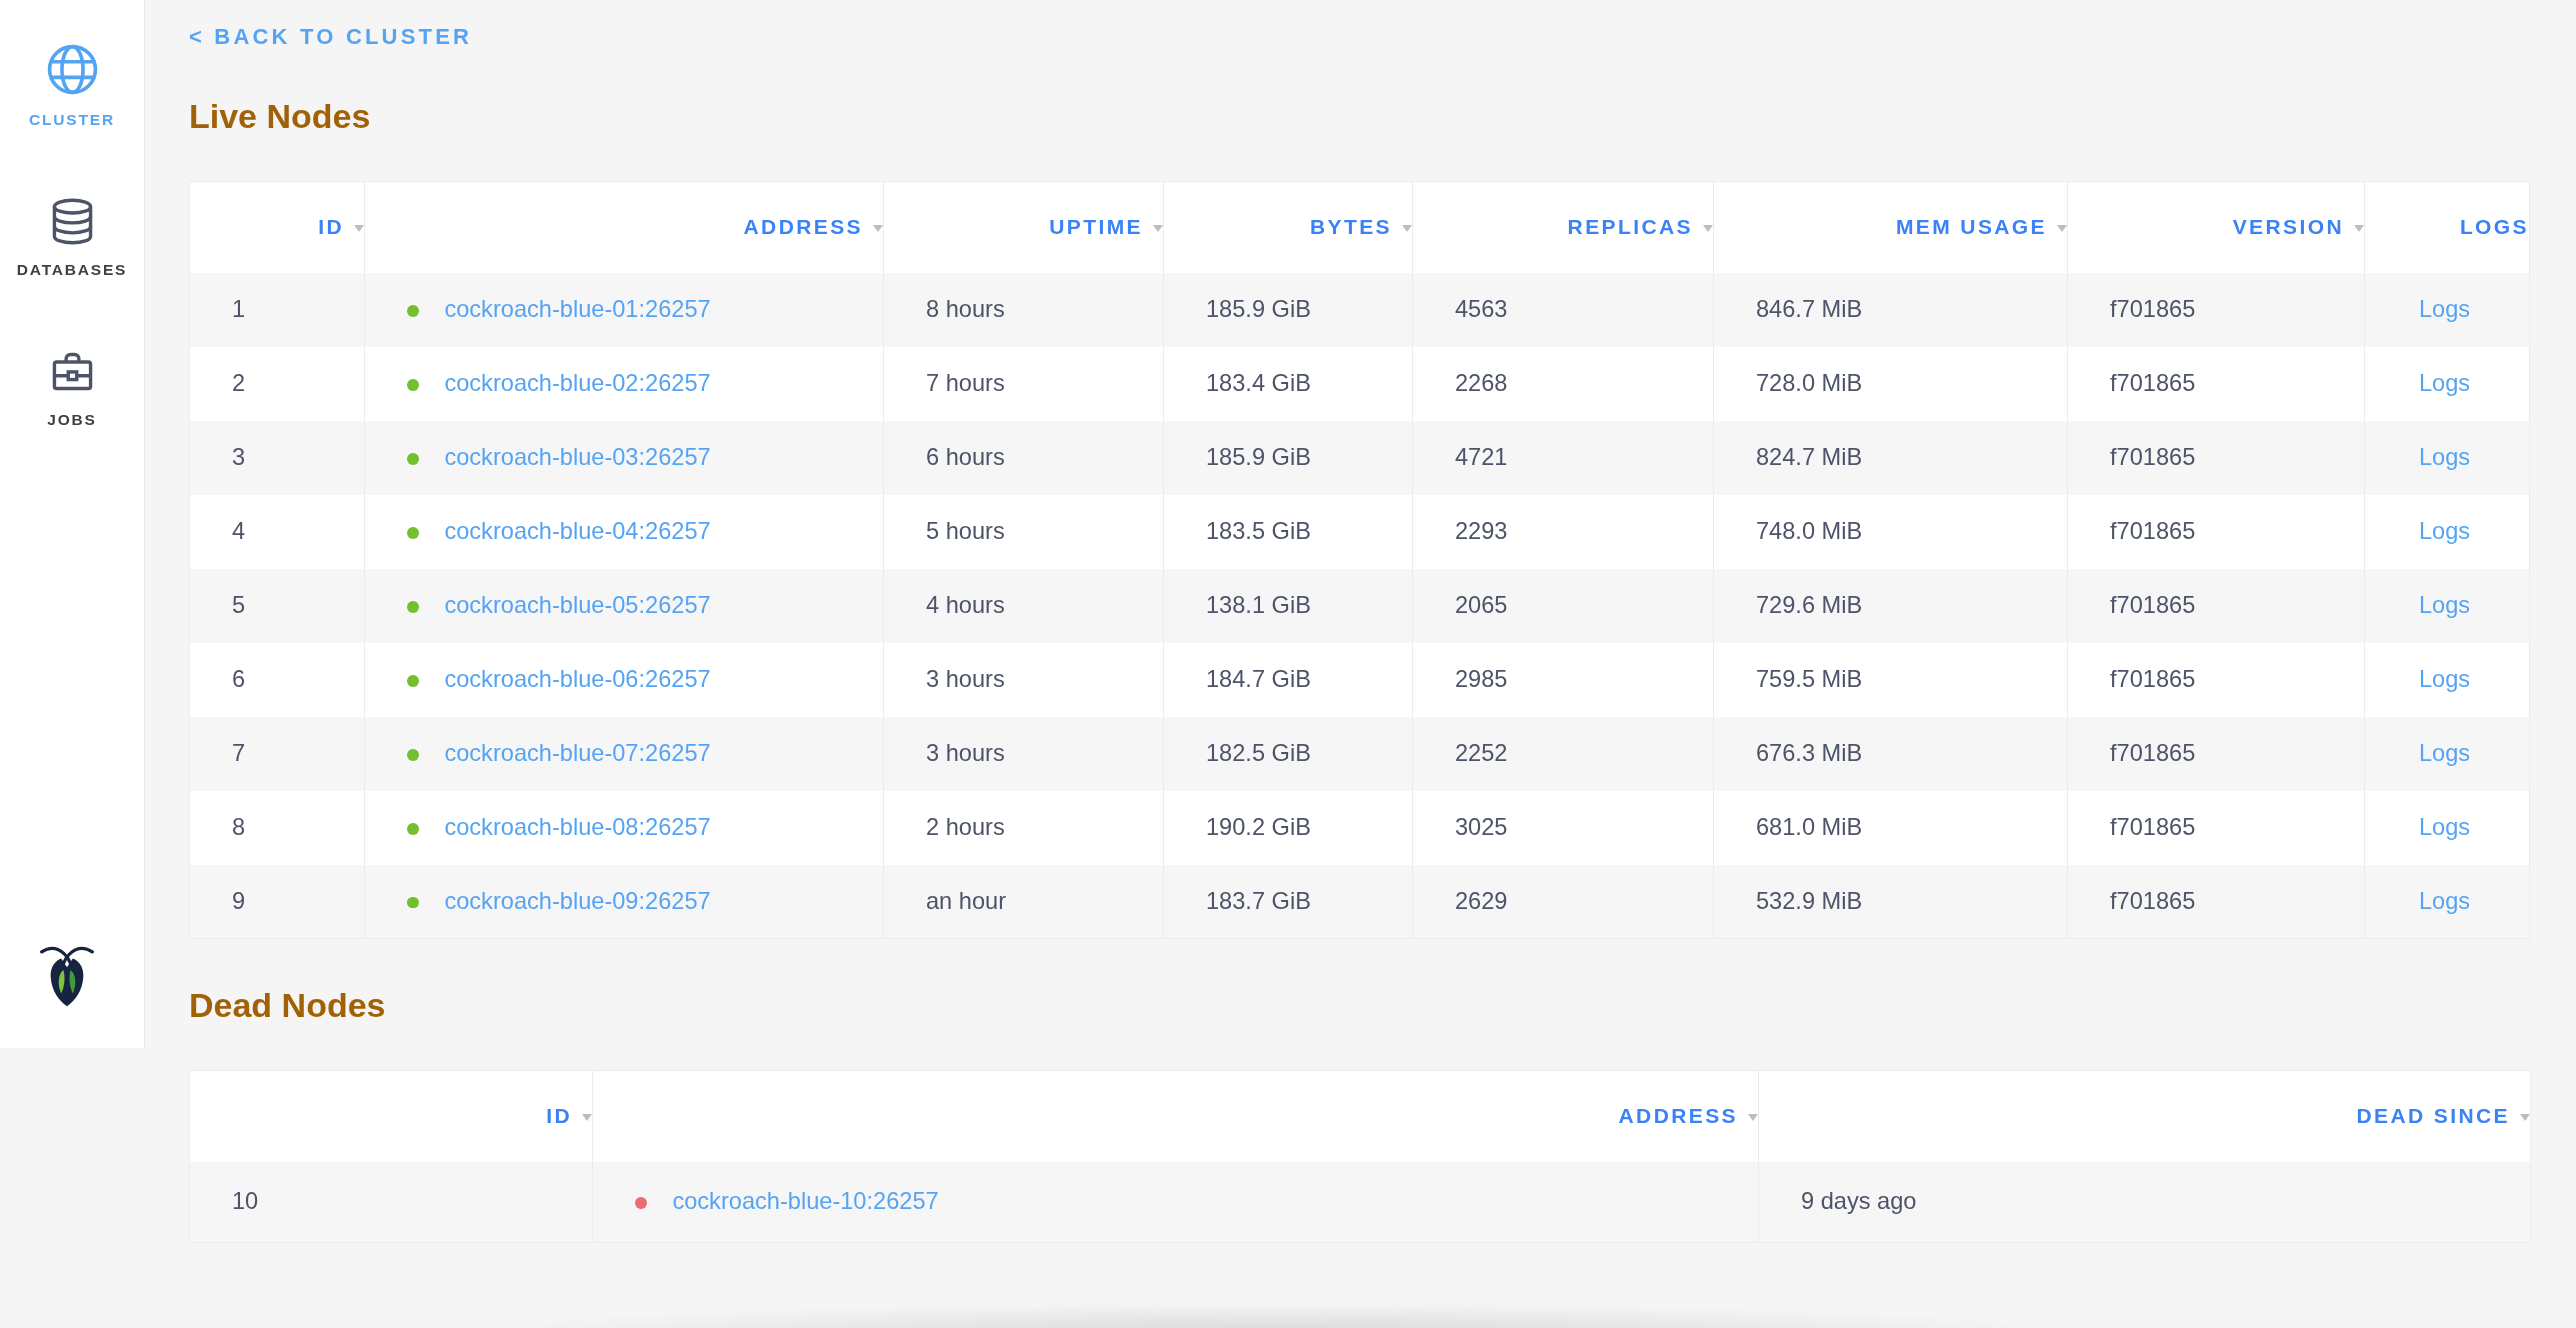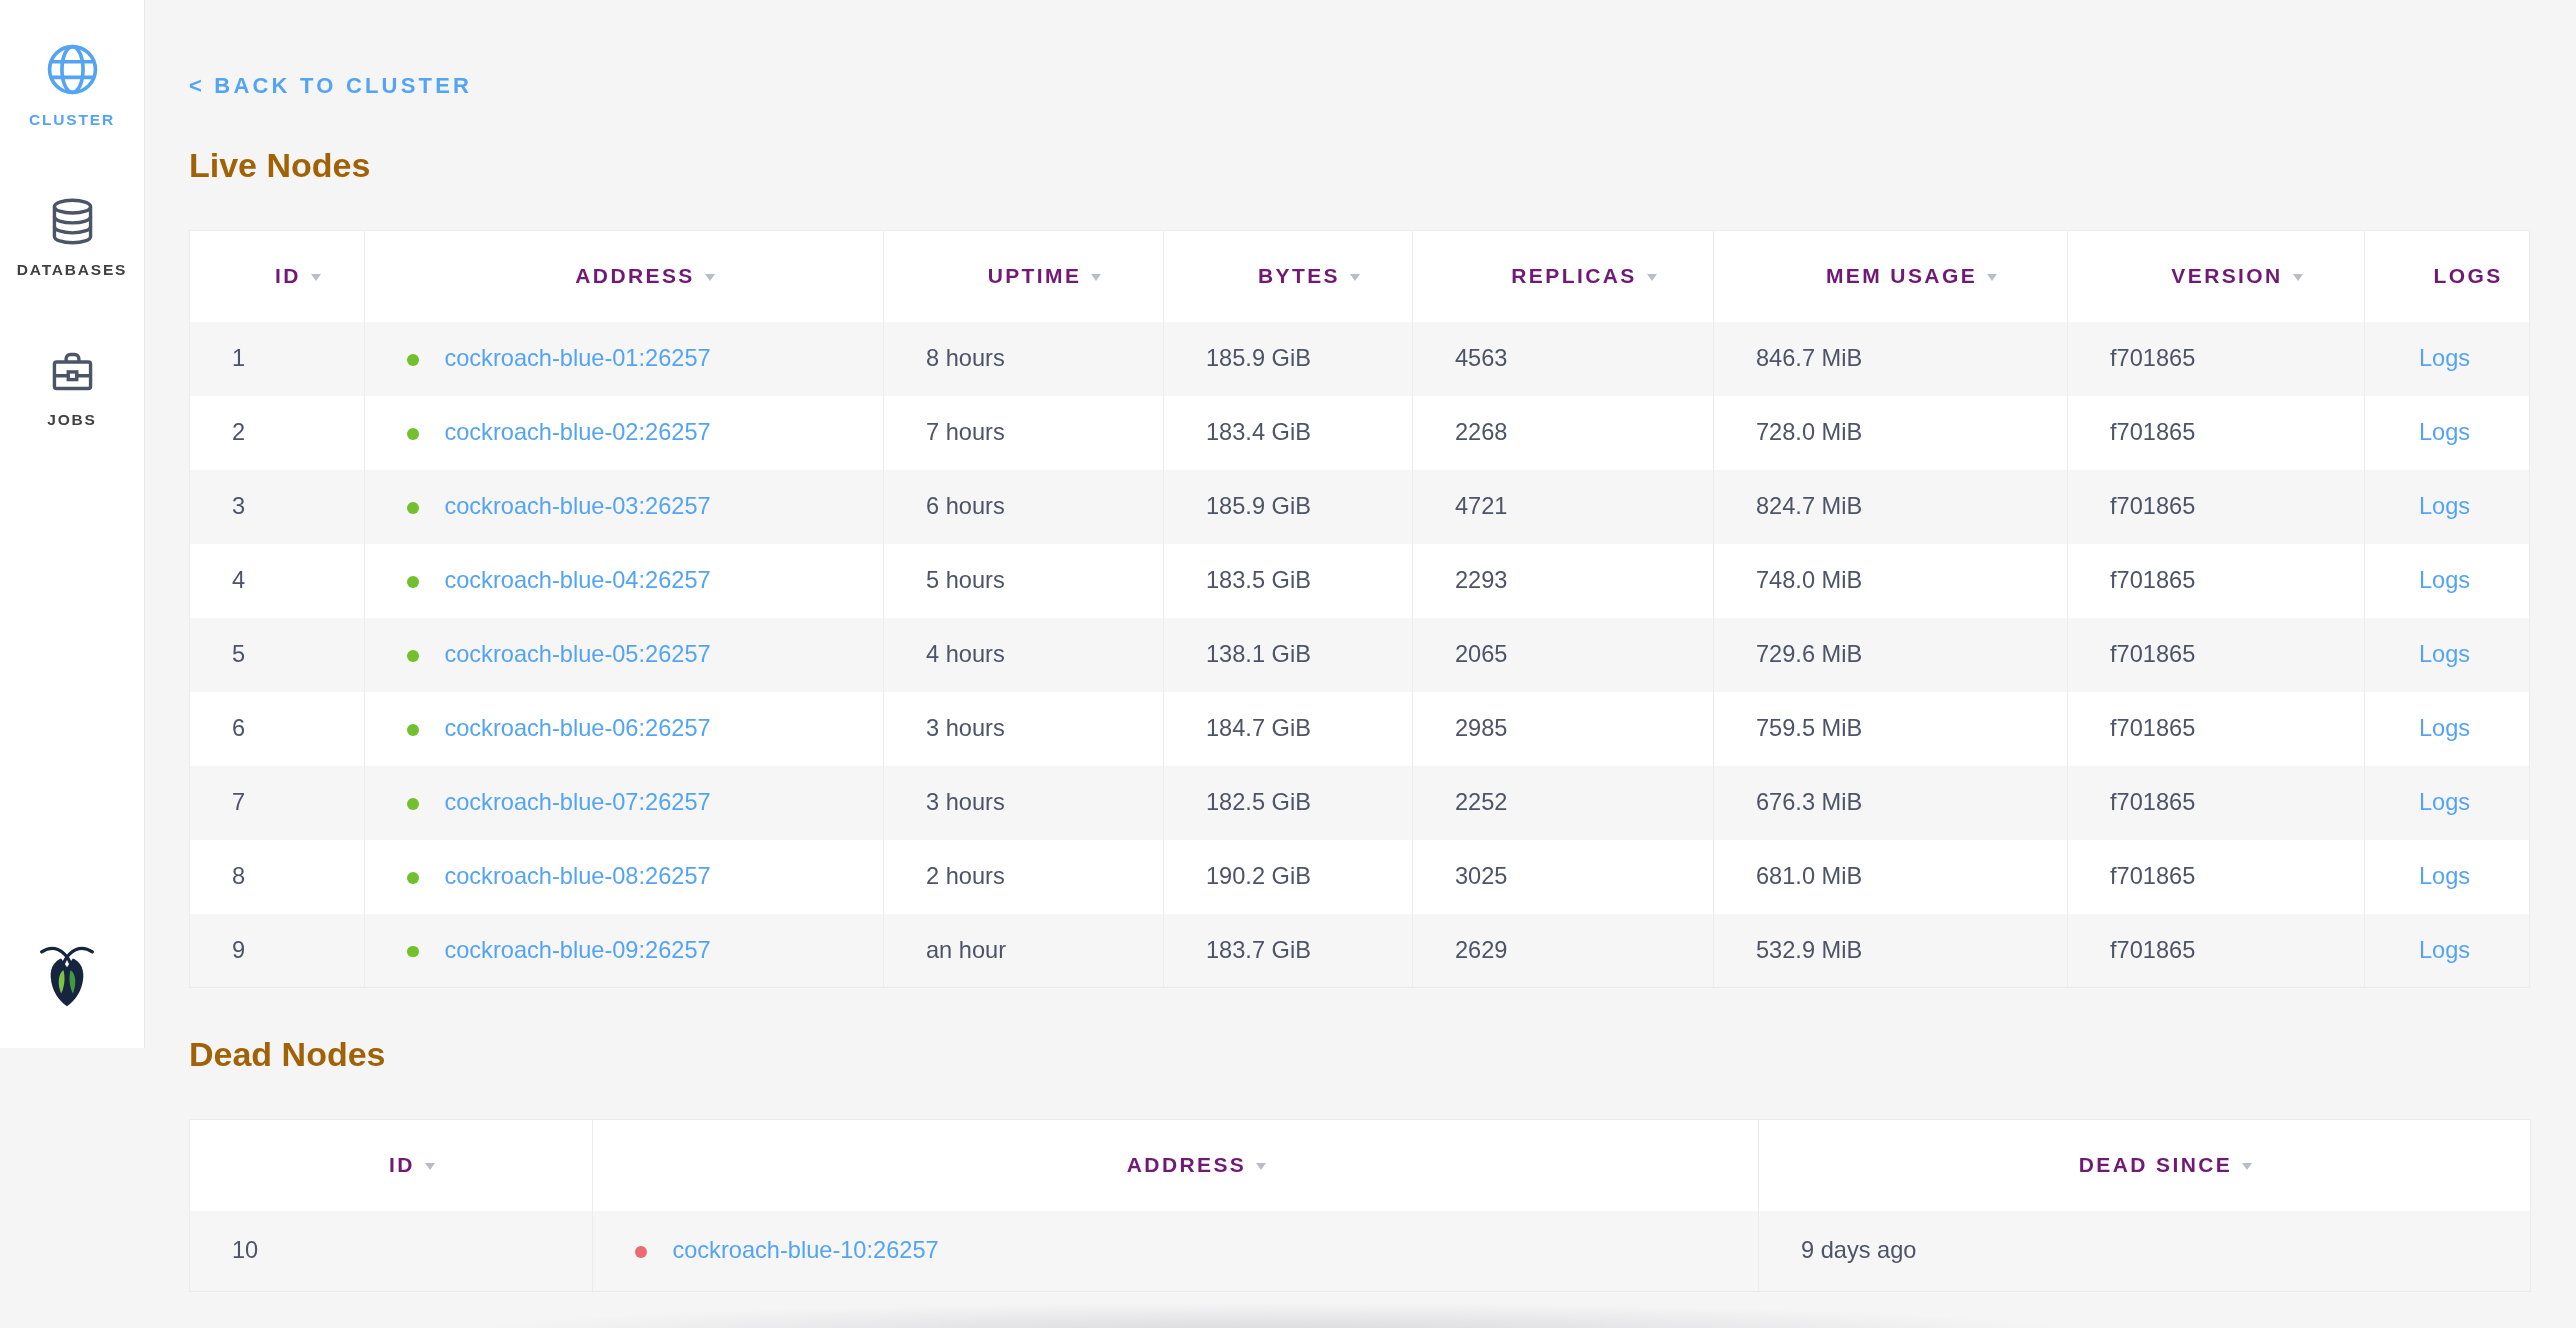--- a/index.html
+++ b/index.html
@@ -29,21 +29,21 @@
   .nav-label {
     margin-top: 11px;
     font-size: 15.5px; font-weight: bold;
     letter-spacing: 1.8px;
     color: #404040;
   }
   .nav-item.active .nav-label { color: #55a4f3; }
   .logo { position: absolute; left: 38px; bottom: 36px; }
 
   
-  .content { position: absolute; left: 147px; top: 0; right: 2px; padding: 73px 0 0 42px; }
+  .content { position: absolute; left: 147px; top: 0; right: 2px; padding: 24px 0 0 42px; }
 
   .back-link {
     display: inline-block;
     font-size: 22px; font-weight: bold;
     letter-spacing: 3.2px;
     color: #55a4f3;
     cursor: pointer;
     text-decoration: none;
   }
   .section-title {
@@ -56,26 +56,26 @@
   table.nodes {
     border-collapse: collapse;
     width: 2341px;
     background: #ffffff;
     border: 0.9px solid #ececee;
     margin-top: 45px;
     table-layout: fixed;
   }
   th {
     height: 91px;
-    text-align: center;
+    text-align: right;
     padding: 0 0 0 42px;
     font-size: 21px;
     font-weight: bold;
     letter-spacing: 2.4px;
-    color: #701a75;
+    color: #3b82f6;
     border-left: 0.9px solid #ececee;
     white-space: nowrap;
     background: #ffffff;
   }
   th:first-child, td:first-child { border-left: none; }
   th.sortable { cursor: pointer; }
   td {
     height: 74px;
     padding: 0 0 0 42px;
     font-size: 23.6px;

